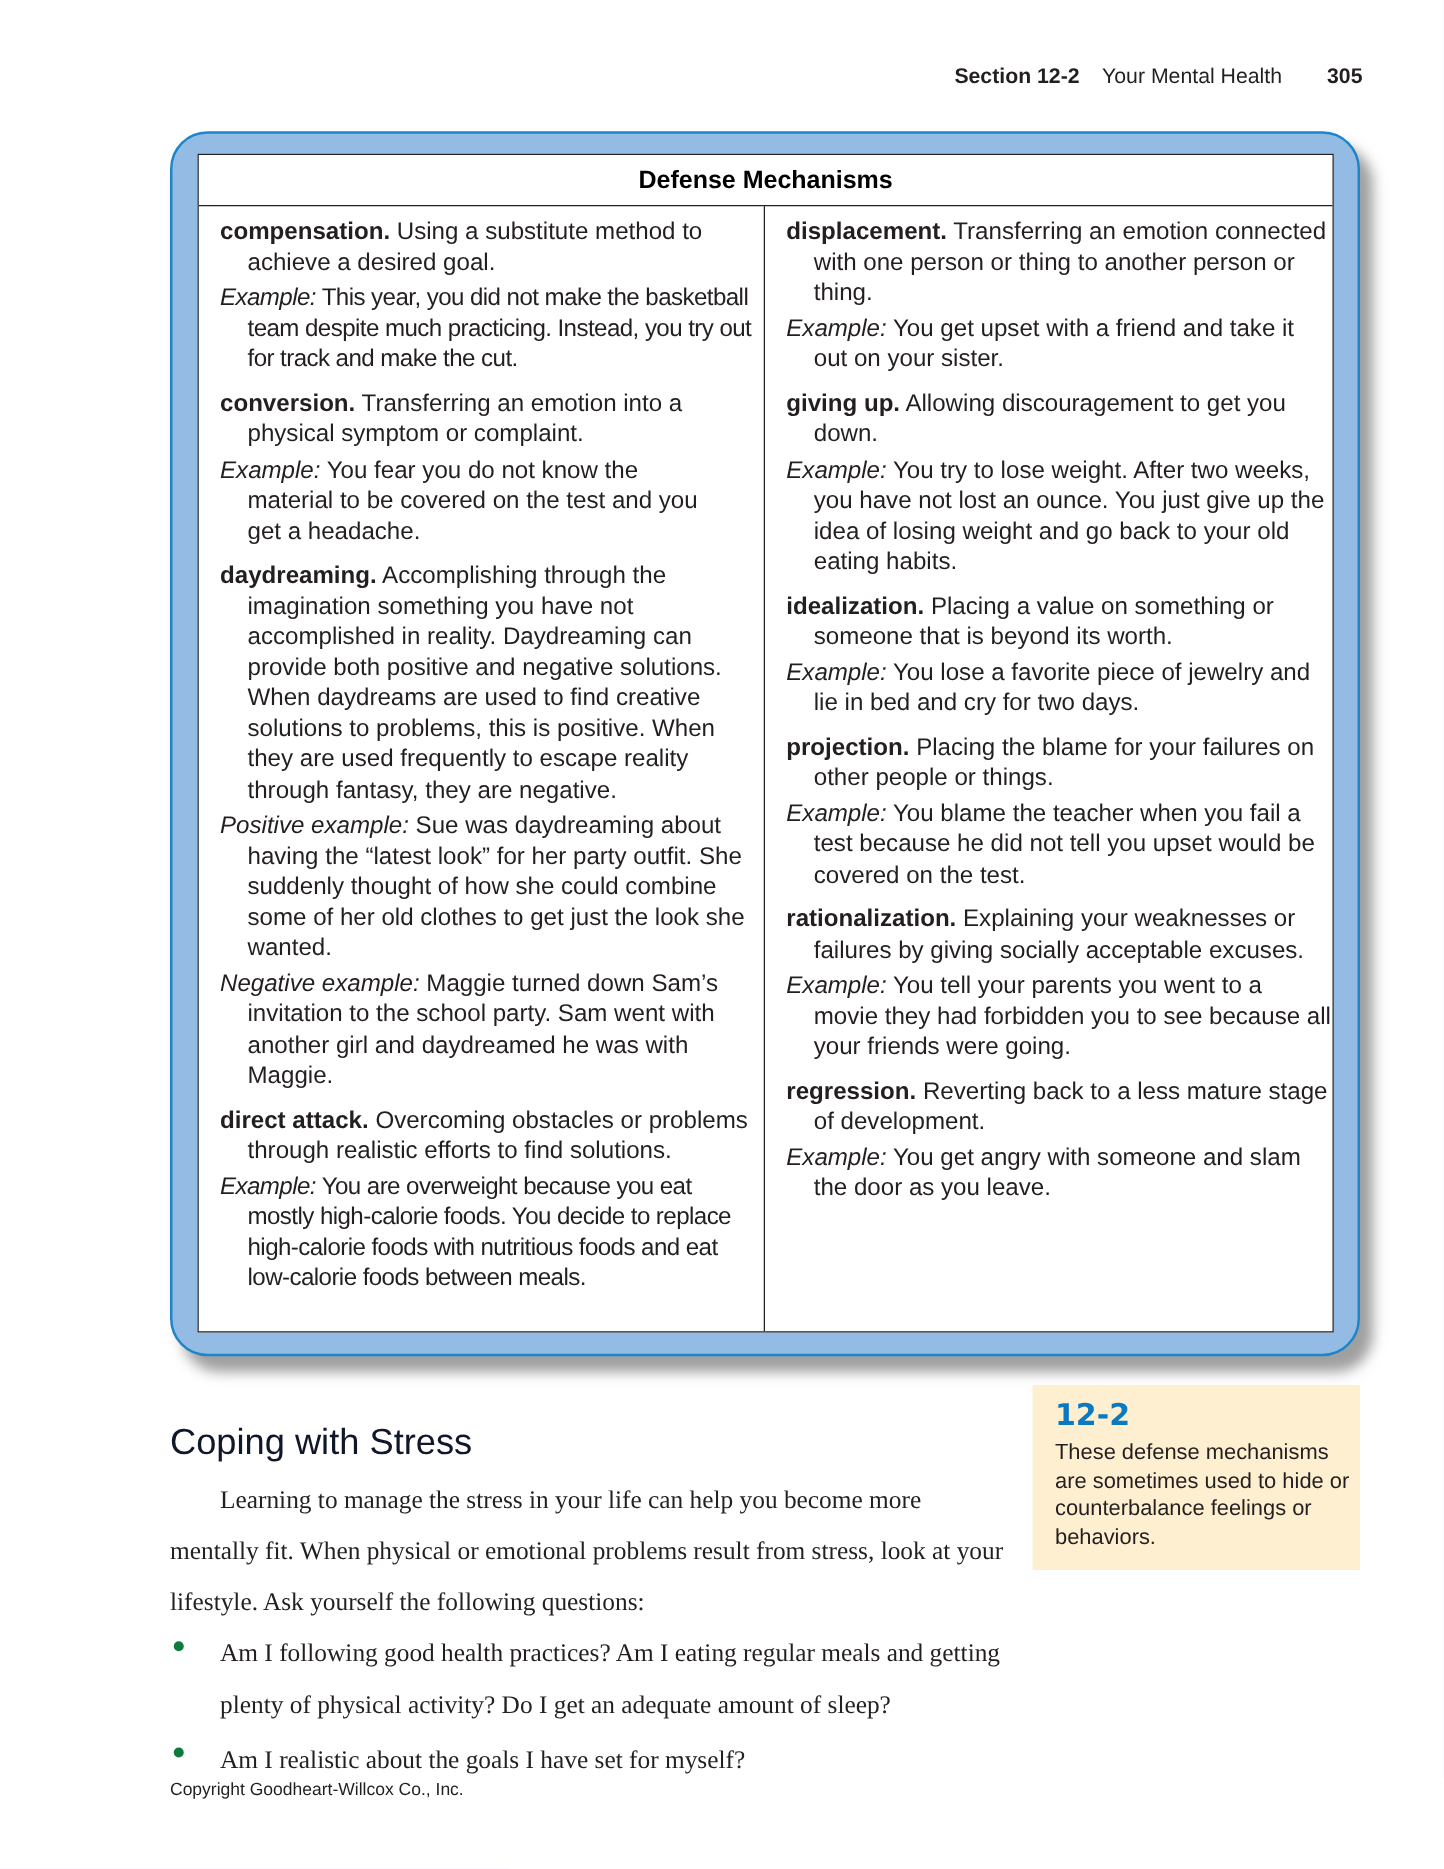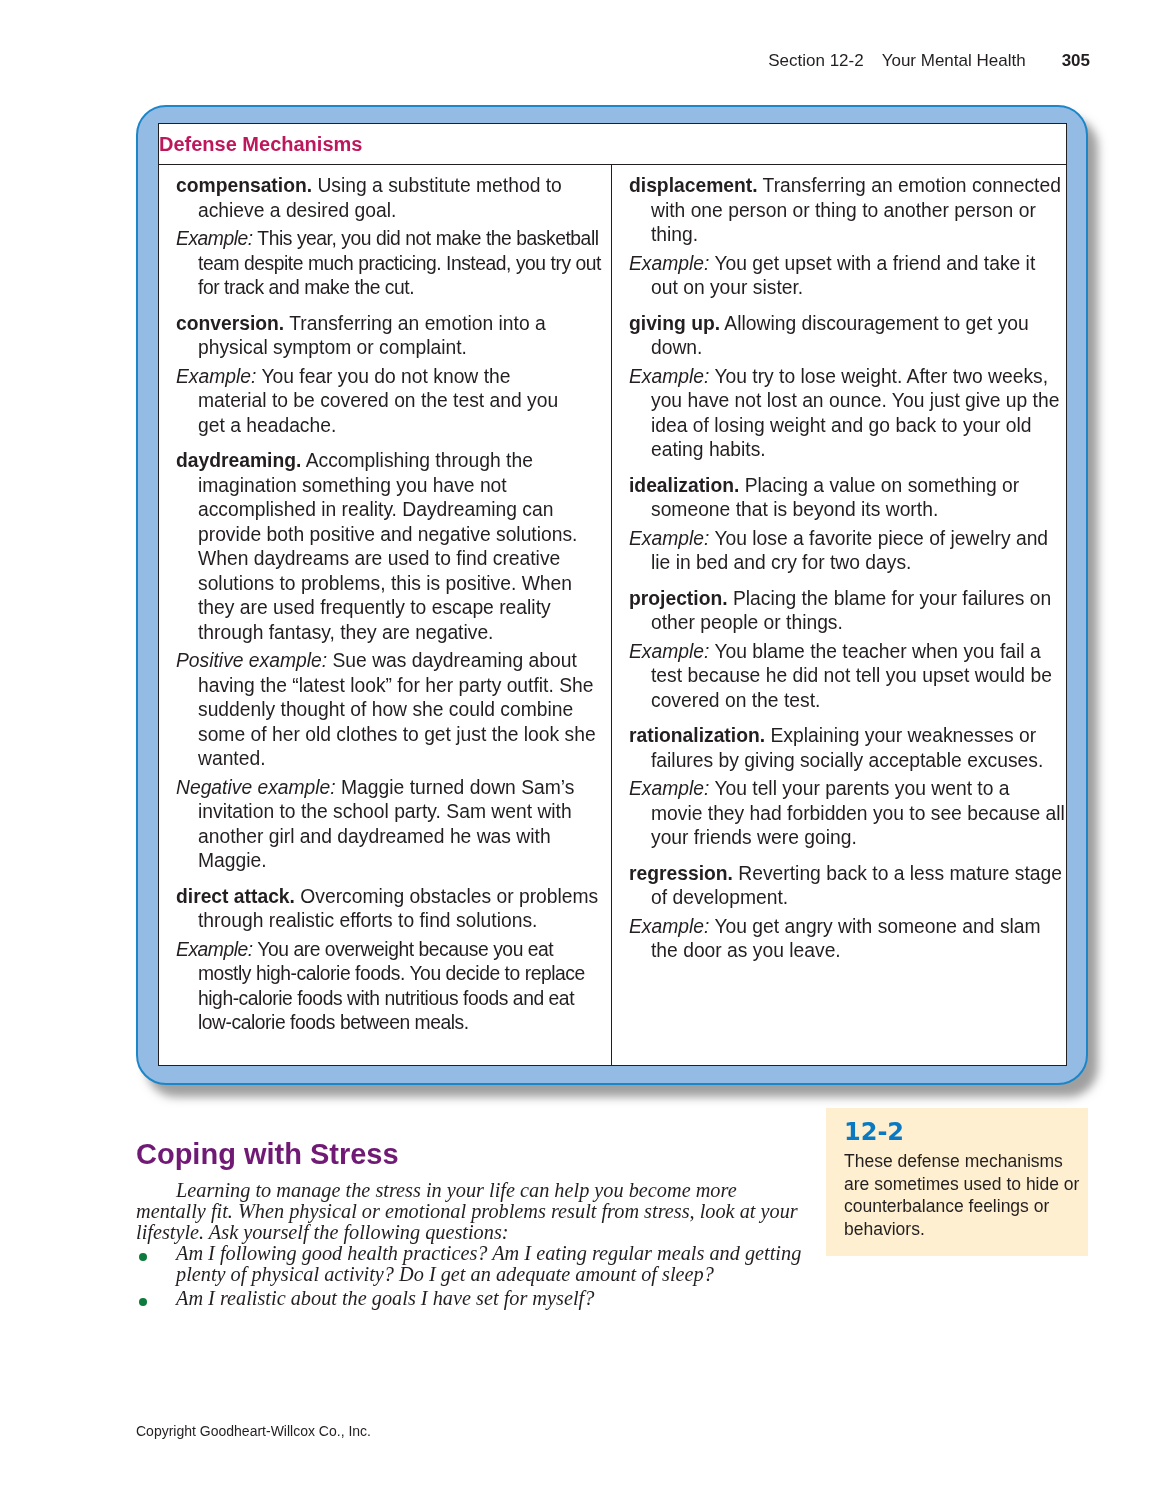--- a/index.html
+++ b/index.html
@@ -4,56 +4,56 @@
   <style>
     * { margin: 0; padding: 0; box-sizing: border-box; }
     html, body { width: 1155px; height: 1495px; background: #ffffff; }
     body { position: relative; font-family: "Liberation Sans", sans-serif; color: #231f20; overflow: hidden; }
 
     .running-head {
       position: absolute; top: 50px; left: 0; width: 1090px;
       text-align: right; font-size: 17px; line-height: 22px;
       font-family: "Liberation Sans", sans-serif;
     }
-    .running-head .sec { font-weight: normal; margin-top: 40px; }
+    .running-head .sec { font-weight: bold; margin-top: 40px; }
     .running-head .title { margin-left: 18px; }
     .running-head .pg { font-weight: bold; margin-left: 36px; margin-top: 20px; }
 
     .figure-frame {
       position: absolute; left: 136px; top: 105px; width: 952px; height: 980px;
       background: #94bbe4; border: 2px solid #1c86c8; border-radius: 30px;
       box-shadow: 10px 12px 10px rgba(80,80,80,0.55);
     }
     .figure-table {
       position: absolute; left: 20px; top: 16px; width: 909px; height: 943px;
       background: #ffffff; border: 1.5px solid #231f20;
     }
     .figure-title {
       height: 41px; border-bottom: 1.5px solid #231f20;
-      color: #be185d; font-weight: bold;
+      text-align: center; color: #000000; font-weight: bold;
       font-size: 20px; line-height: 40px;
     }
     .cols { position: absolute; top: 41px; left: 0; right: 0; bottom: 0; display: flex; }
     .col { padding: 9px 0 0 17px; font-size: 19.3px; line-height: 24.5px; }
     .col.left { width: 453px; border-right: 1.5px solid #231f20; }
     .col.right { flex: 1; padding-left: 17px; }
 
     .entry { margin-bottom: 11px; }
     .p { padding-left: 22px; text-indent: -22px; margin-bottom: 4px; }
     .term { font-weight: bold; }
     .ex-label { font-style: italic; }
     .narrow { letter-spacing: -0.45px; }
 
     .main-h {
       position: absolute; left: 136px; top: 1136px;
-      color: #701a75; font-weight: bold; font-size: 29px; line-height: 36px;
+      color: #0f172a; font-weight: normal; font-size: 29px; line-height: 36px;
     }
     .body-text {
       position: absolute; left: 136px; top: 1180px; width: 670px;
-      font-family: "Liberation Serif", serif; font-size: 20.3px; line-height: 21px; font-style: italic;
+      font-family: "Liberation Serif", serif; font-size: 20.3px; line-height: 41px;
     }
     .body-text .para { text-indent: 40px; }
     .bullets { list-style: none; margin-top: 0; }
     .bullets li { position: relative; padding-left: 40px; margin-bottom: 3px; }
     .bullet-dot {
       position: absolute; left: 3px; top: 10px; width: 8px; height: 8px;
       border-radius: 50%; background: #0e7a3c;
     }
 
     .note-box {

